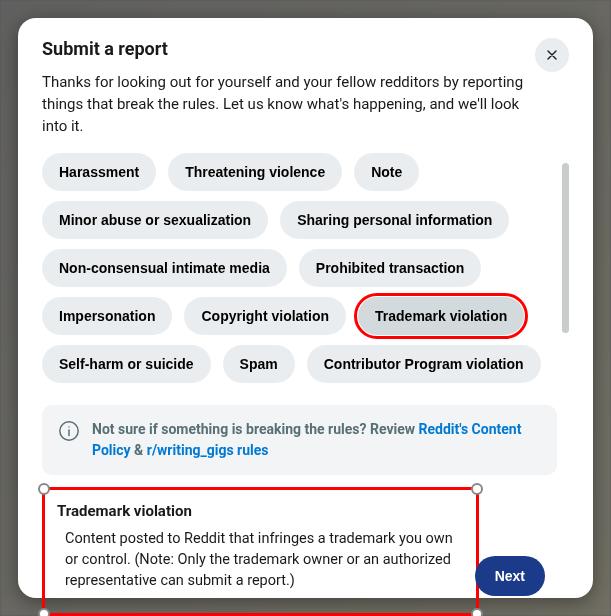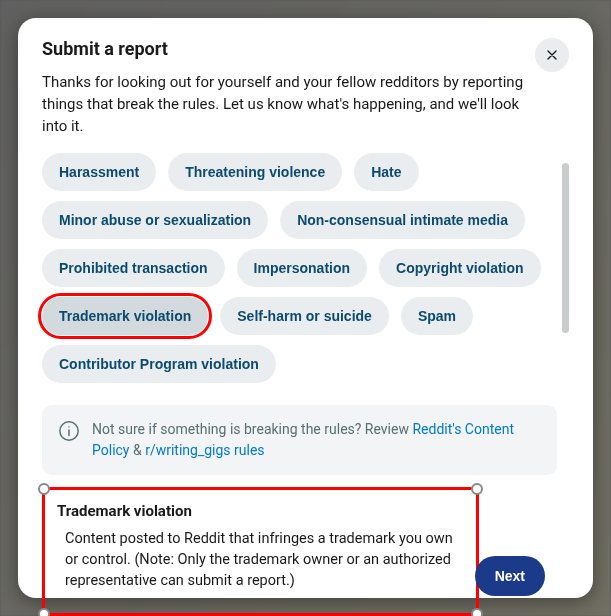--- a/index.html
+++ b/index.html
@@ -27,38 +27,38 @@
   }
   .close-btn svg { width:16px; height:16px; stroke:#1a1a1b; stroke-width:2; }
   .intro { font-size:15px; line-height:1.45; color:#1a1a1b; margin:0 0 16px 0; max-width:500px;}
   .scroll-area {
     position:relative; flex:0 0 auto;
     padding-right:12px;
   }
   .chips { display:flex; flex-wrap:wrap; gap:10px 12px; margin-bottom:22px;}
   .chip {
     background:#eaedef; border:none; border-radius:999px;
-    padding:11px 17px; font-size:14px; font-weight:600; color:#0c4a6e;
+    padding:11px 17px; font-size:14px; font-weight:600; color:#000000;
     cursor:pointer; white-space:nowrap;
   }
   .chip.selected {
     background:#d2dadd; outline:3px solid #ff0000; outline-offset:1px;
     border-radius:999px;
   }
   .scrollbar-track {
     position:absolute; right:0; top:10px; width:7px; height:200px;
     background:transparent; border-radius:4px;
   }
   .scrollbar-thumb {
     width:7px; height:170px; background:#c9cccd; border-radius:4px;
   }
   .info-box {
     background:#f2f4f5; border-radius:10px; padding:14px 16px;
     display:flex; gap:12px; align-items:flex-start;
-    font-size:14px; color:#576f76; line-height:1.5; margin-bottom:12px;
+    font-size:14px; color:#576f76; line-height:1.5; margin-bottom:12px;font-weight:bold;
   }
   .info-icon {
     width:22px; height:22px; flex-shrink:0; margin-top:1px;
   }
   .info-icon svg { width:22px; height:22px; stroke:#576f76; fill:none; stroke-width:1.6;}
   .info-box a { color:#0079d3; text-decoration:none; }
   .info-box .rules-link { color:#0079d3; }
   .detail-panel {
     border:3px solid #ff0000; border-radius:4px;
     padding:10px 12px 14px 12px; position:relative; margin-right:90px;
@@ -93,22 +93,23 @@
         <path d="M6 6 L18 18 M18 6 L6 18" stroke-linecap="round"></path>
       </svg>
     </button>
   </div>
   <p class="intro">Thanks for looking out for yourself and your fellow redditors by reporting things that break the rules. Let us know what's happening, and we'll look into it.</p>
 
   <div class="scroll-area">
     <div class="chips" id="chips">
         <button class="chip">Harassment</button>
         <button class="chip">Threatening violence</button>
-        <button class="chip">Hate</button>
+        <button class="chip">Note</button>
         <button class="chip">Minor abuse or sexualization</button>
+        <button class="chip">Sharing personal information</button>
         <button class="chip">Non-consensual intimate media</button>
         <button class="chip">Prohibited transaction</button>
         <button class="chip">Impersonation</button>
         <button class="chip">Copyright violation</button>
         <button class="chip selected">Trademark violation</button>
         <button class="chip">Self-harm or suicide</button>
         <button class="chip">Spam</button>
         <button class="chip">Contributor Program violation</button>
       </div>
     <div class="scrollbar-track">

